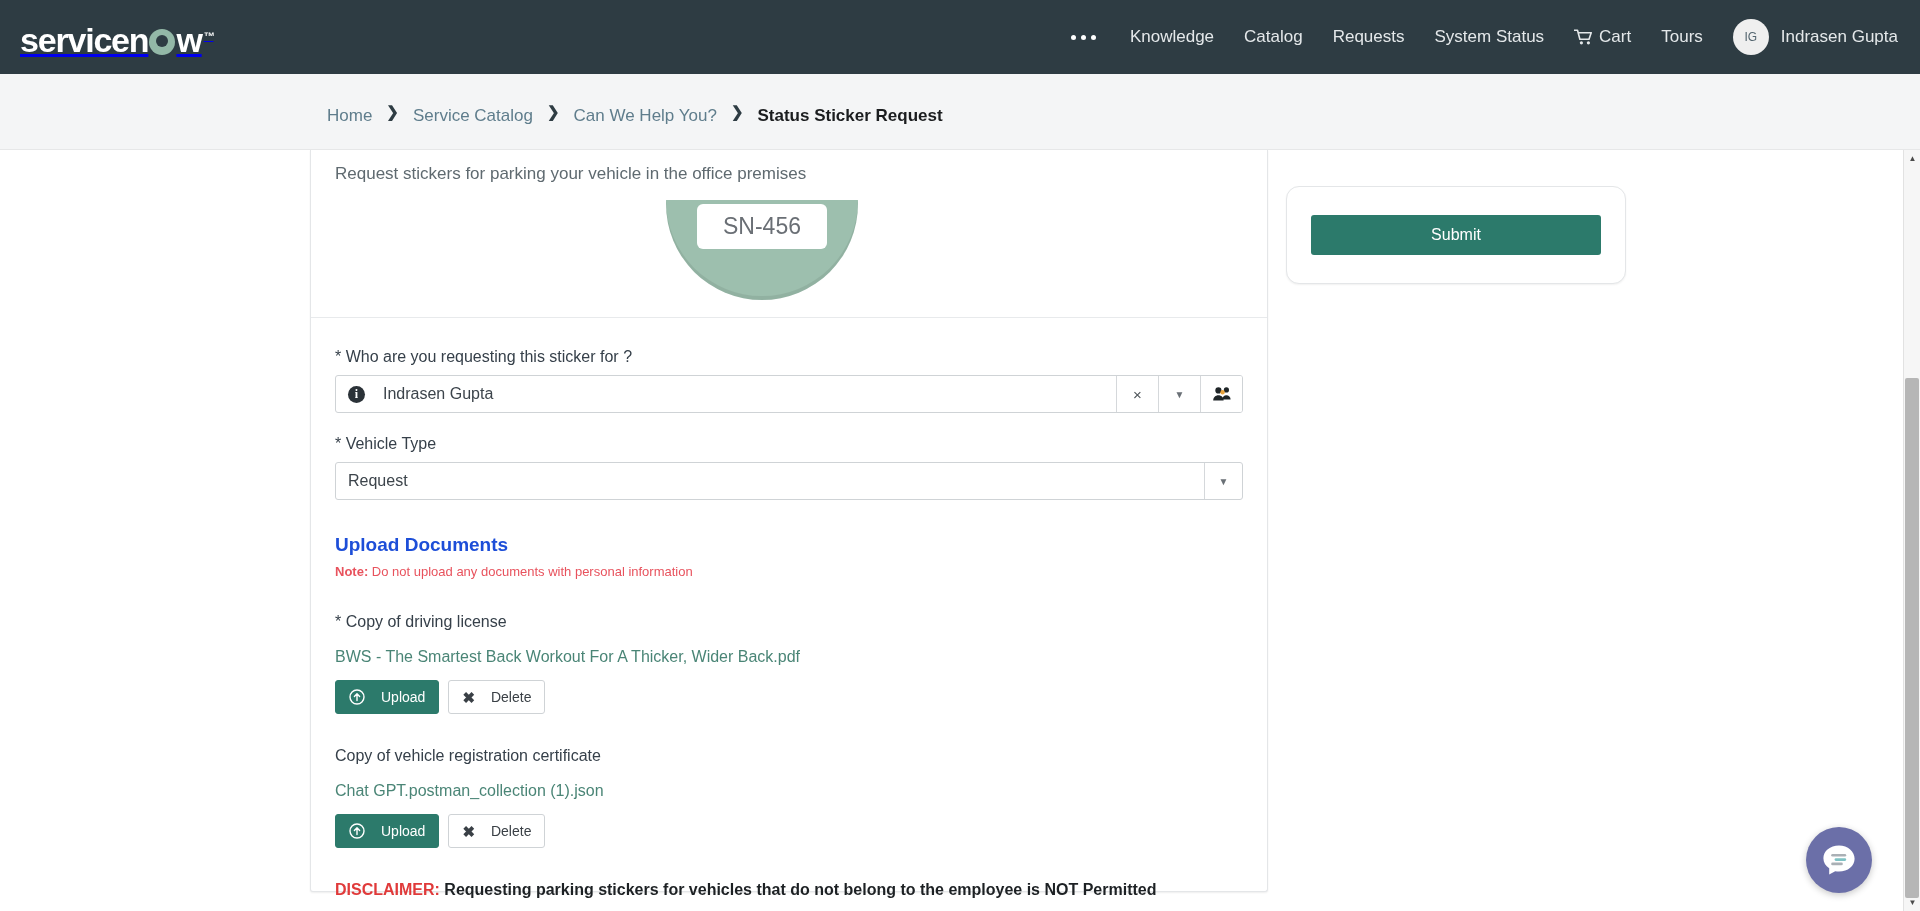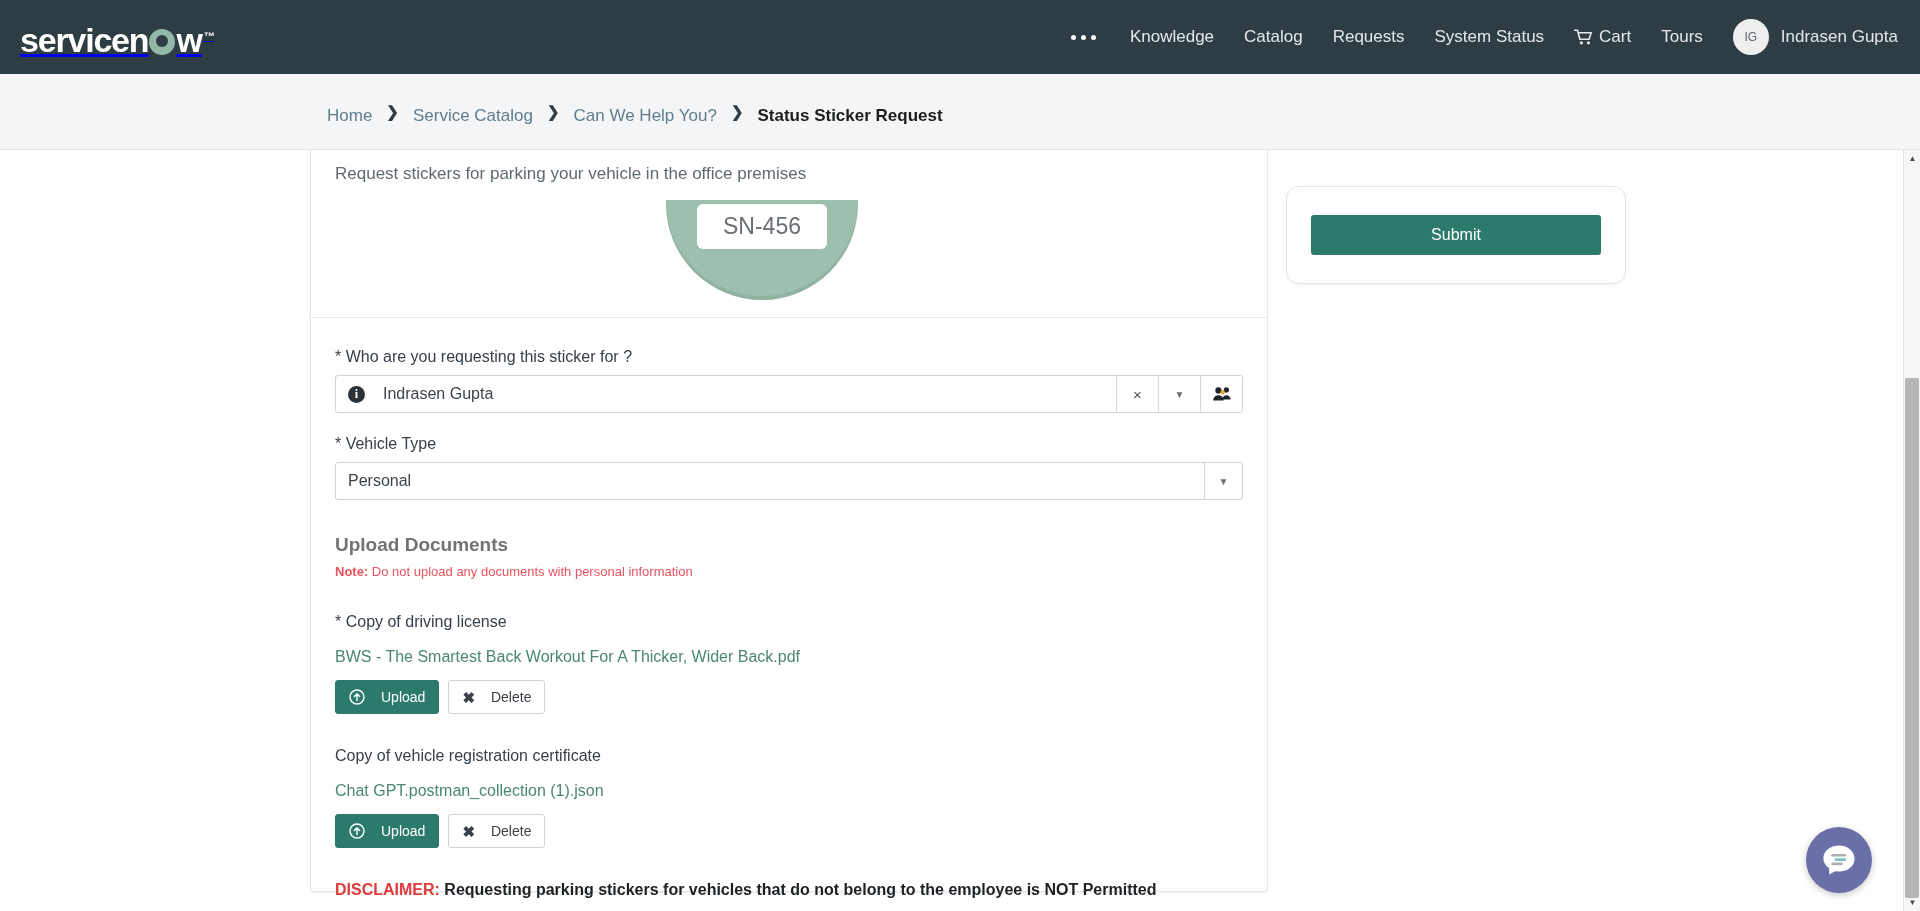--- a/index.html
+++ b/index.html
@@ -173,21 +173,21 @@
   }
   .select-val { flex: 1; padding-left: 12px; font-size: 16px; color: #3c444b; }
   .select-caret {
     width: 38px; height: 100%;
     border-left: 1px solid #d5d8db;
     display: flex; align-items: center; justify-content: center;
     font-size: 10px; color: #6a7076;
   }
 
   .upload-head {
-    font-size: 19px; font-weight: bold; color: #737373; margin: 34px 0 8px 0;
+    font-size: 19px; font-weight: bold; color: #1d4ed8; margin: 34px 0 8px 0;
   }
   .note { font-size: 13px; color: #e8525d; margin-bottom: 34px; }
   .note b { font-weight: bold; }
 
   .att-label { font-size: 16px; color: #36404a; margin-bottom: 17px; }
   .att-file {
     font-size: 16px; color: #4a8576; text-decoration: none; cursor: pointer;
     display: inline-block; margin-bottom: 14px;
   }
   .btnrow { display: flex; gap: 9px; margin-bottom: 33px; }
@@ -346,21 +346,21 @@
                 <path d="M10.2 13.6c0-2.6 1.9-4.4 4.2-4.4s4.2 1.8 4.2 4.4z" fill="#1f2528"></path>
                 <circle cx="10.6" cy="6.2" r="2.2" fill="#e8a33d"></circle>
               </svg>
             </div>
           </div>
         </div>
 
         <div class="fgroup">
           <label class="flabel">* Vehicle Type</label>
           <div class="select-field">
-            <span class="select-val">Personal</span>
+            <span class="select-val">Request</span>
             <span class="select-caret">▼</span>
           </div>
         </div>
 
         <div class="upload-head">Upload Documents</div>
         <div class="note">
           <b>Note:</b><span> Do not upload any documents with personal information</span>
         </div>
 
         <div>

